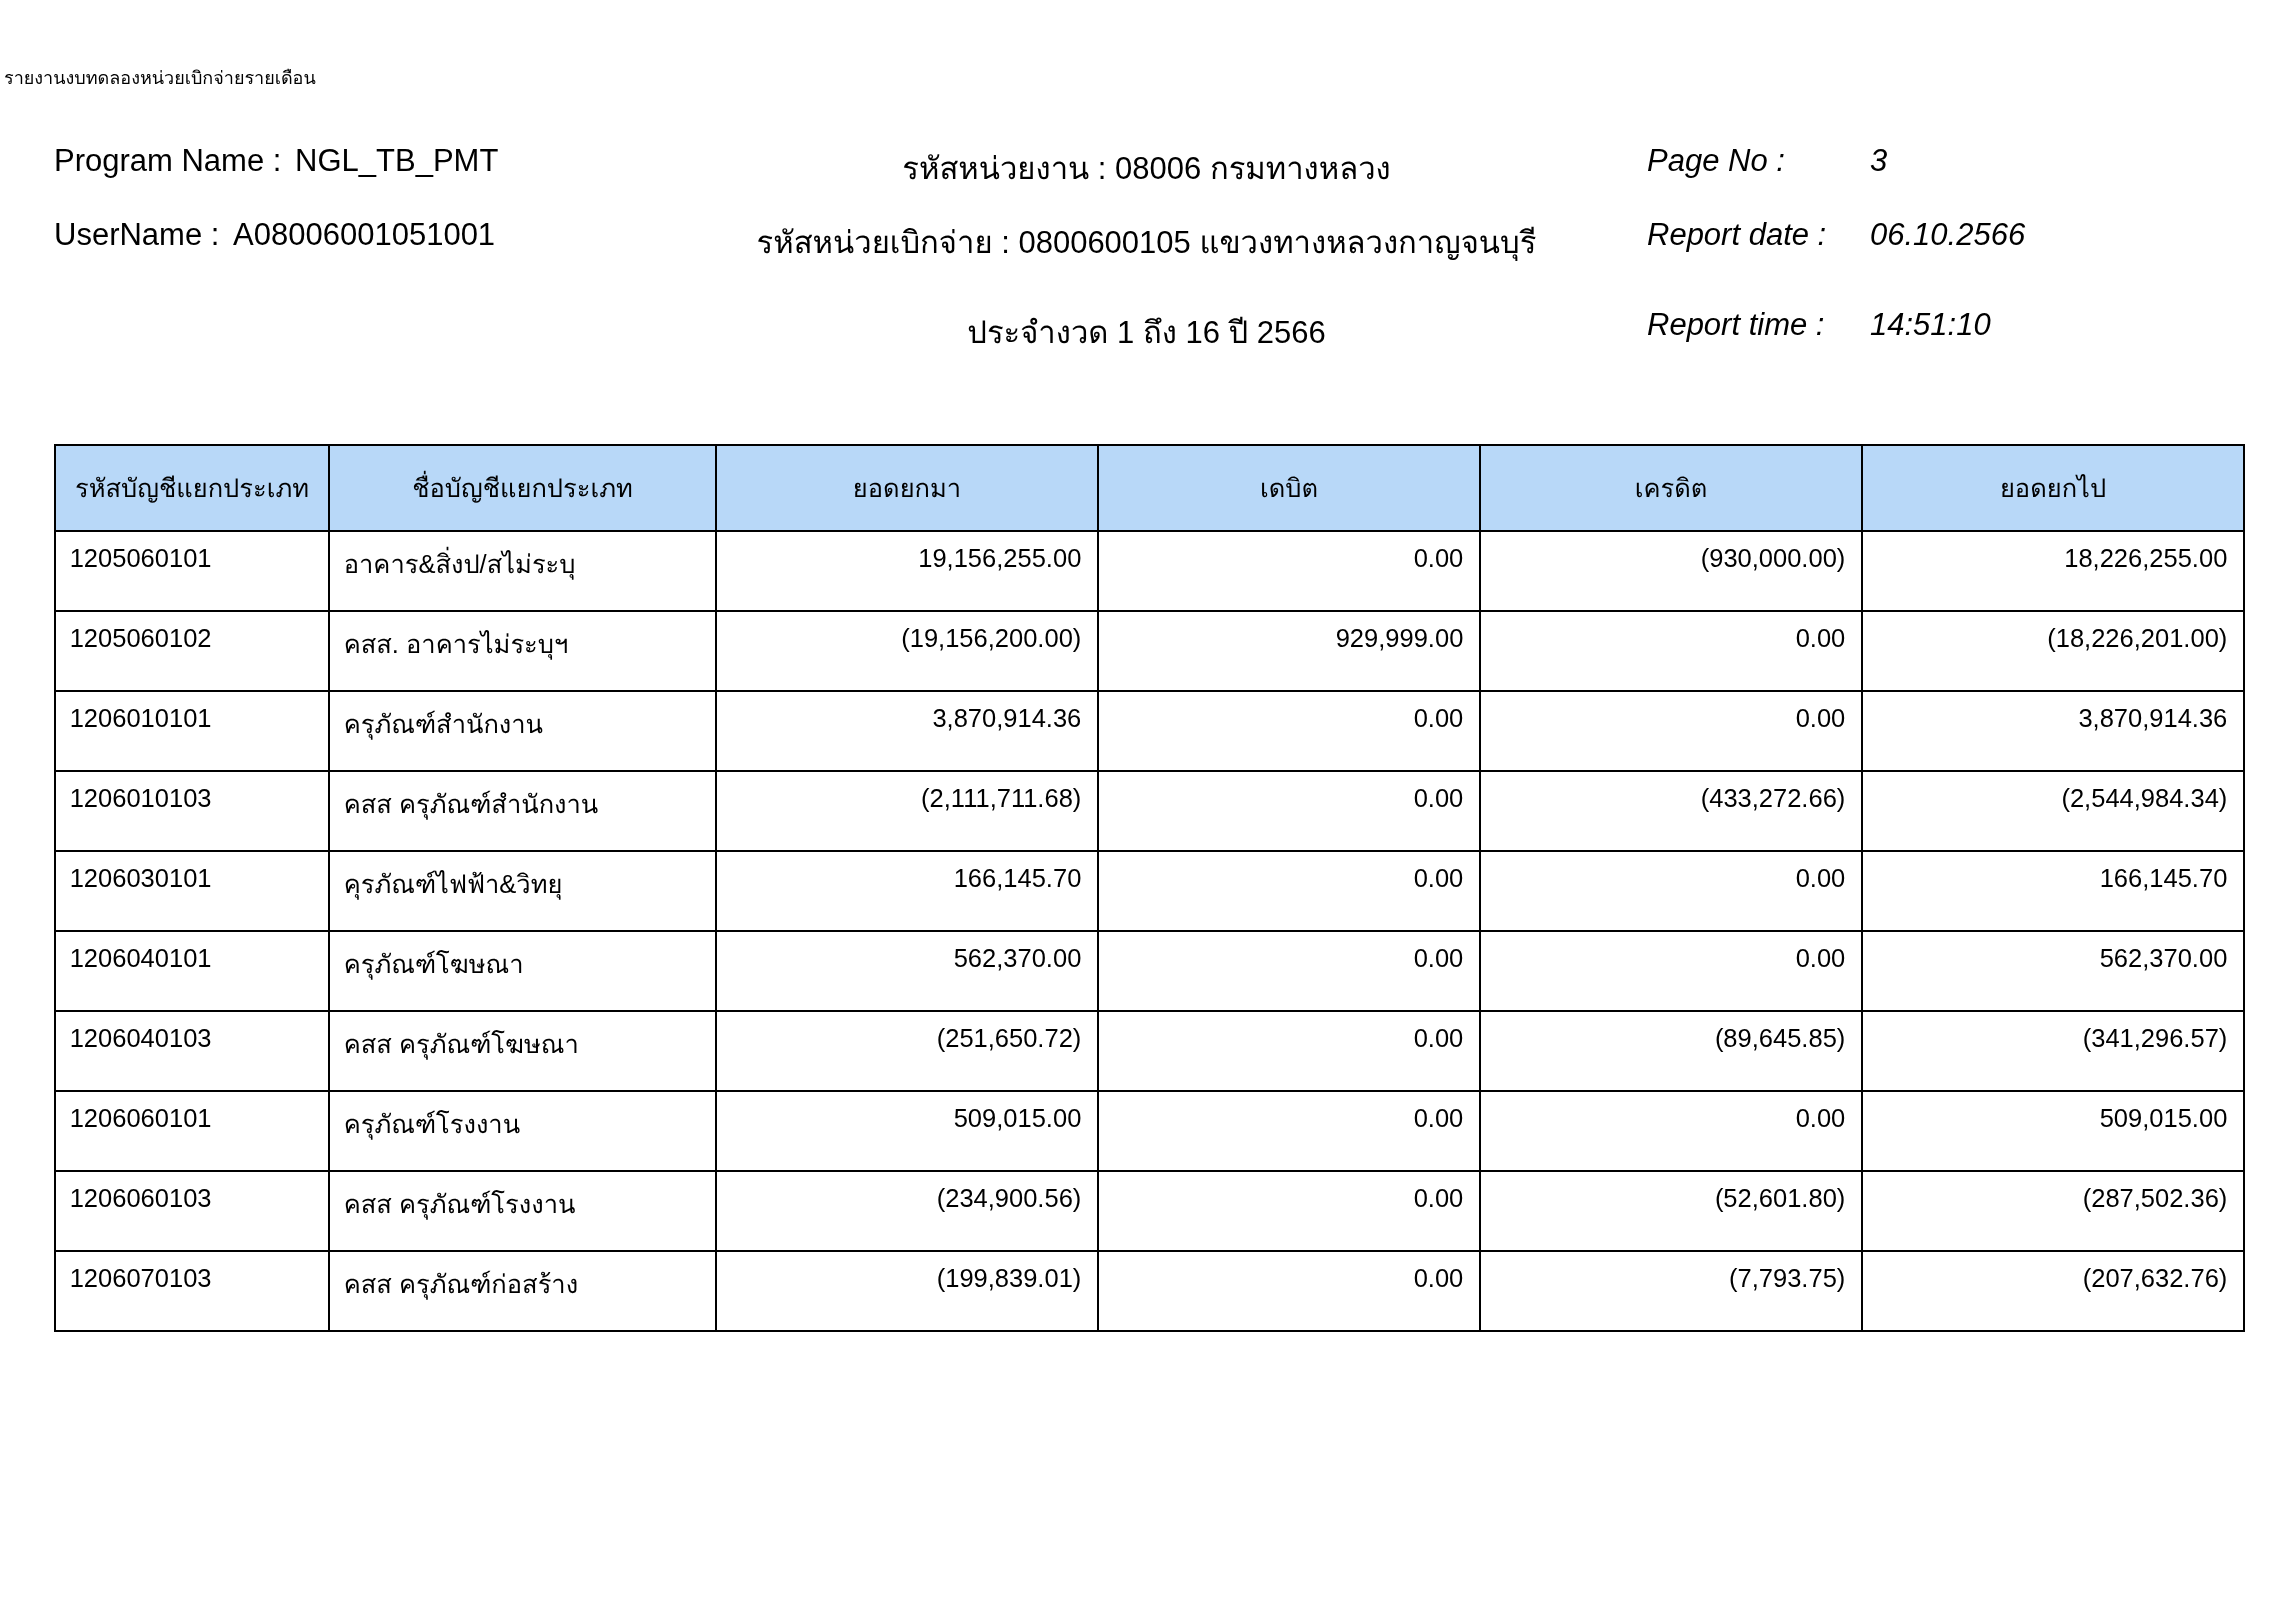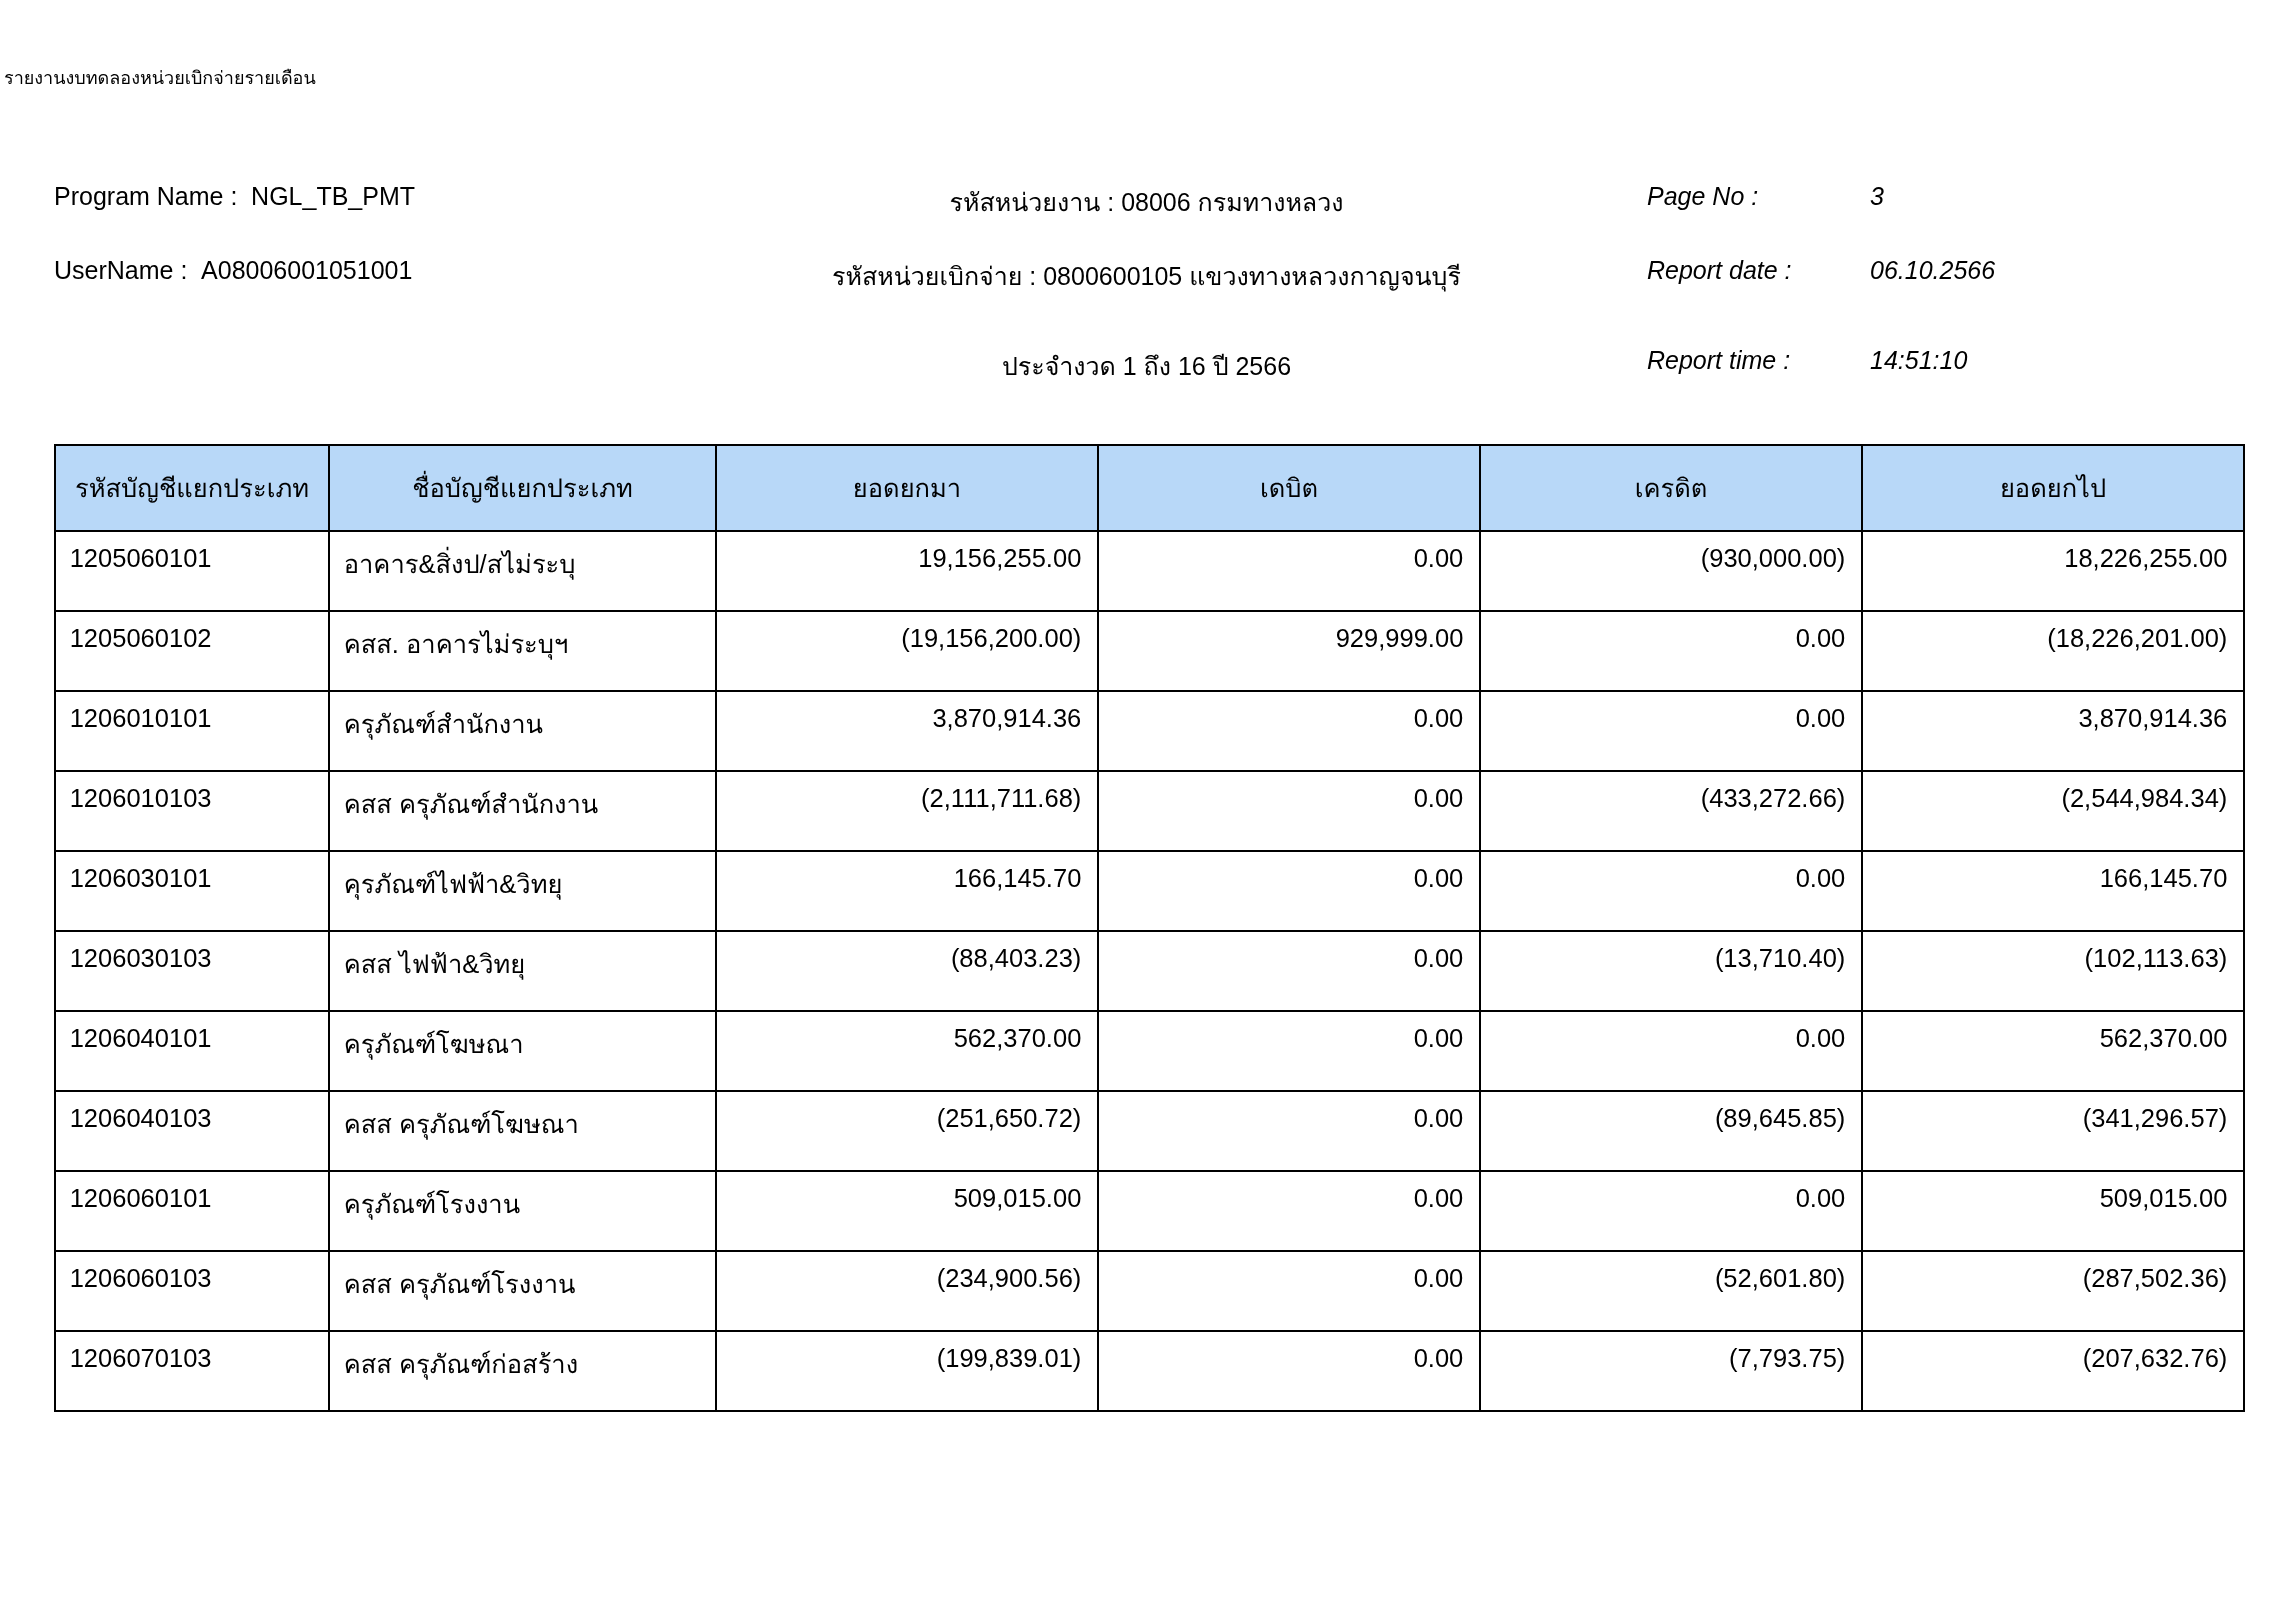--- a/index.html
+++ b/index.html
@@ -9,21 +9,21 @@
     width: 2293px; height: 1620px;
     font-family: "Liberation Sans", "DejaVu Sans", sans-serif;
     color: #000;
   }
   .page { position: relative; width: 2293px; height: 1620px; background: #fff; overflow: hidden; }
 
   .report-title {
     position: absolute; top: 63px; left: 4px; width: 100%;
     font-size: 18px; white-space: nowrap;
   }
-  .hline { position: absolute; font-size: 25px; white-space: nowrap; margin-top: 39px; }
+  .hline { position: absolute; font-size: 31px; white-space: nowrap; }
   .row-a { top: 143px; }
   .row-b { top: 217px; }
   .row-c { top: 307px; }
   .left-col { left: 54px; }
   .center-col { left: 0; width: 100%; text-align: center; }
   .right-col { left: 1647px; font-style: italic; }
   .right-col .lbl { display: inline-block; width: 223px; }
   .lblgap { display: inline-block; width: 13.7px; }
 
   table.tb {
@@ -139,28 +139,20 @@
         </tr>
         <tr>
           <td class="txt">1206030101</td>
           <td class="txt">คุรภัณฑ์ไฟฟ้า&amp;วิทยุ</td>
           <td class="num">166,145.70</td>
           <td class="num">0.00</td>
           <td class="num">0.00</td>
           <td class="num">166,145.70</td>
         </tr>
         <tr>
-          <td class="txt">1206030103</td>
-          <td class="txt">คสส ไฟฟ้า&amp;วิทยุ</td>
-          <td class="num">(88,403.23)</td>
-          <td class="num">0.00</td>
-          <td class="num">(13,710.40)</td>
-          <td class="num">(102,113.63)</td>
-        </tr>
-        <tr>
           <td class="txt">1206040101</td>
           <td class="txt">ครุภัณฑ์โฆษณา</td>
           <td class="num">562,370.00</td>
           <td class="num">0.00</td>
           <td class="num">0.00</td>
           <td class="num">562,370.00</td>
         </tr>
         <tr>
           <td class="txt">1206040103</td>
           <td class="txt">คสส ครุภัณฑ์โฆษณา</td>

